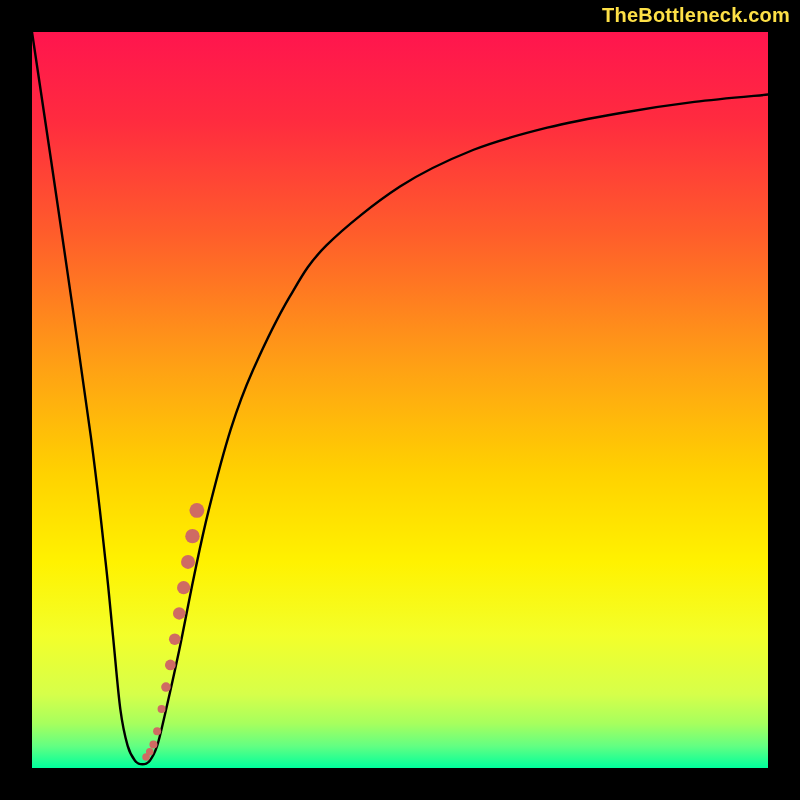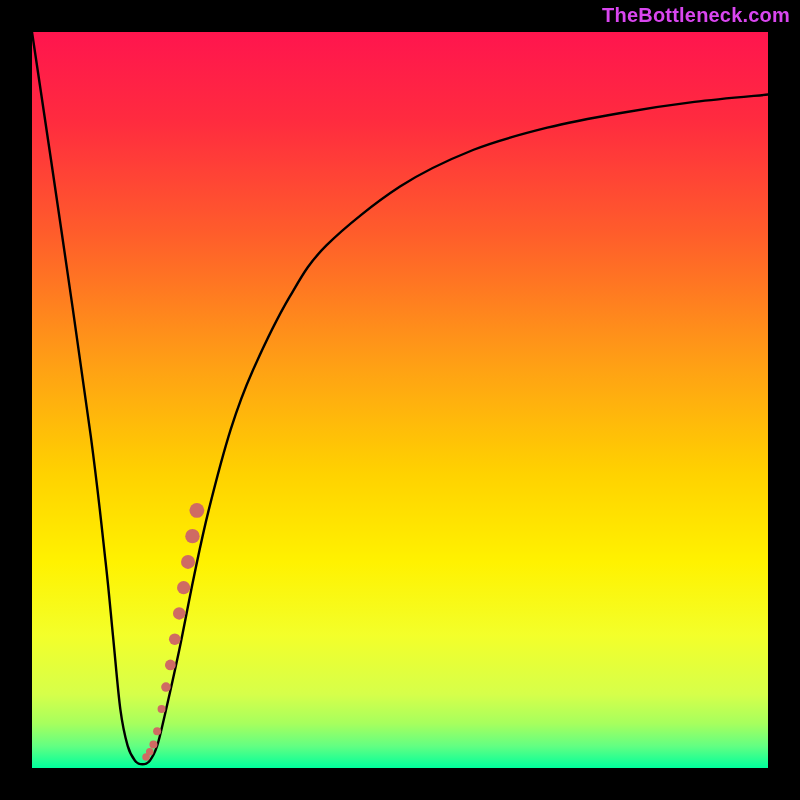--- a/index.html
+++ b/index.html
@@ -29,21 +29,21 @@
   }
   .plot svg {
     position: absolute;
     left: 0;
     top: 0;
   }
   .watermark {
     position: absolute;
     top: 4px;
     right: 10px;
-    color: #d946ef;
+    color: #fde047;
     font-size: 20px;
     font-weight: 600;
     letter-spacing: 0.2px;
     user-select: none;
   }
 </style>
 </head>
 <body>
 
 <div class="frame">

